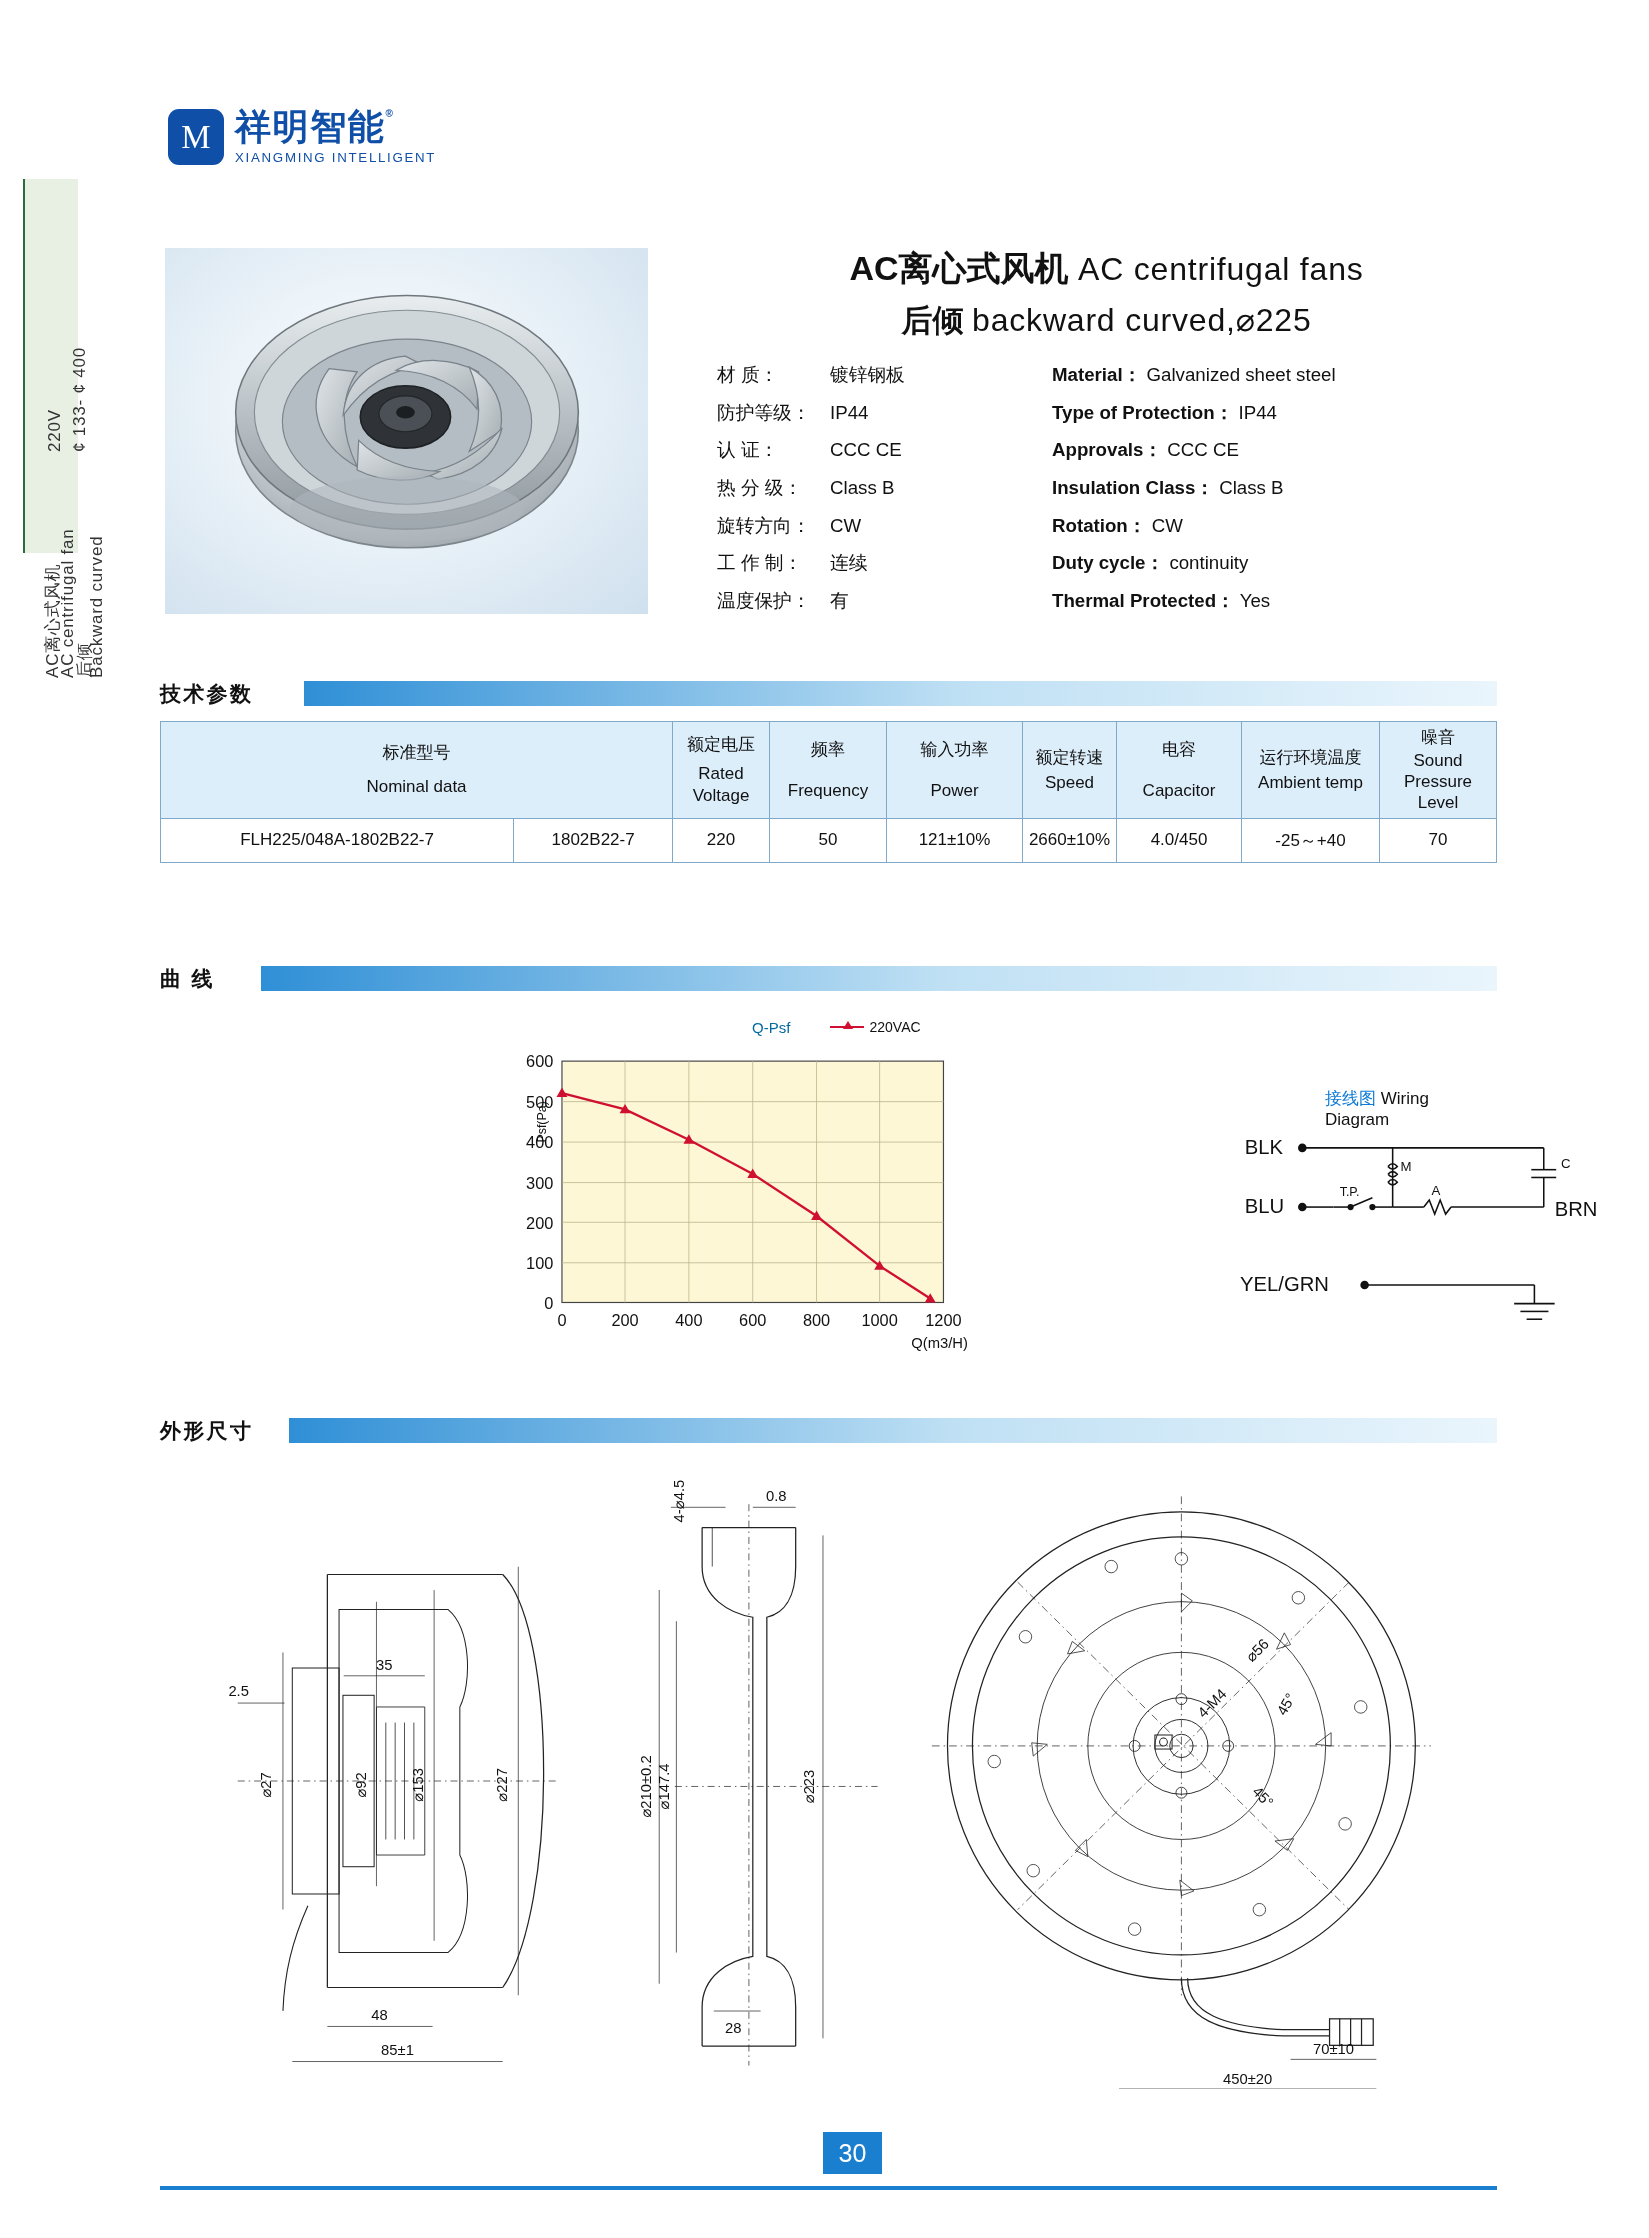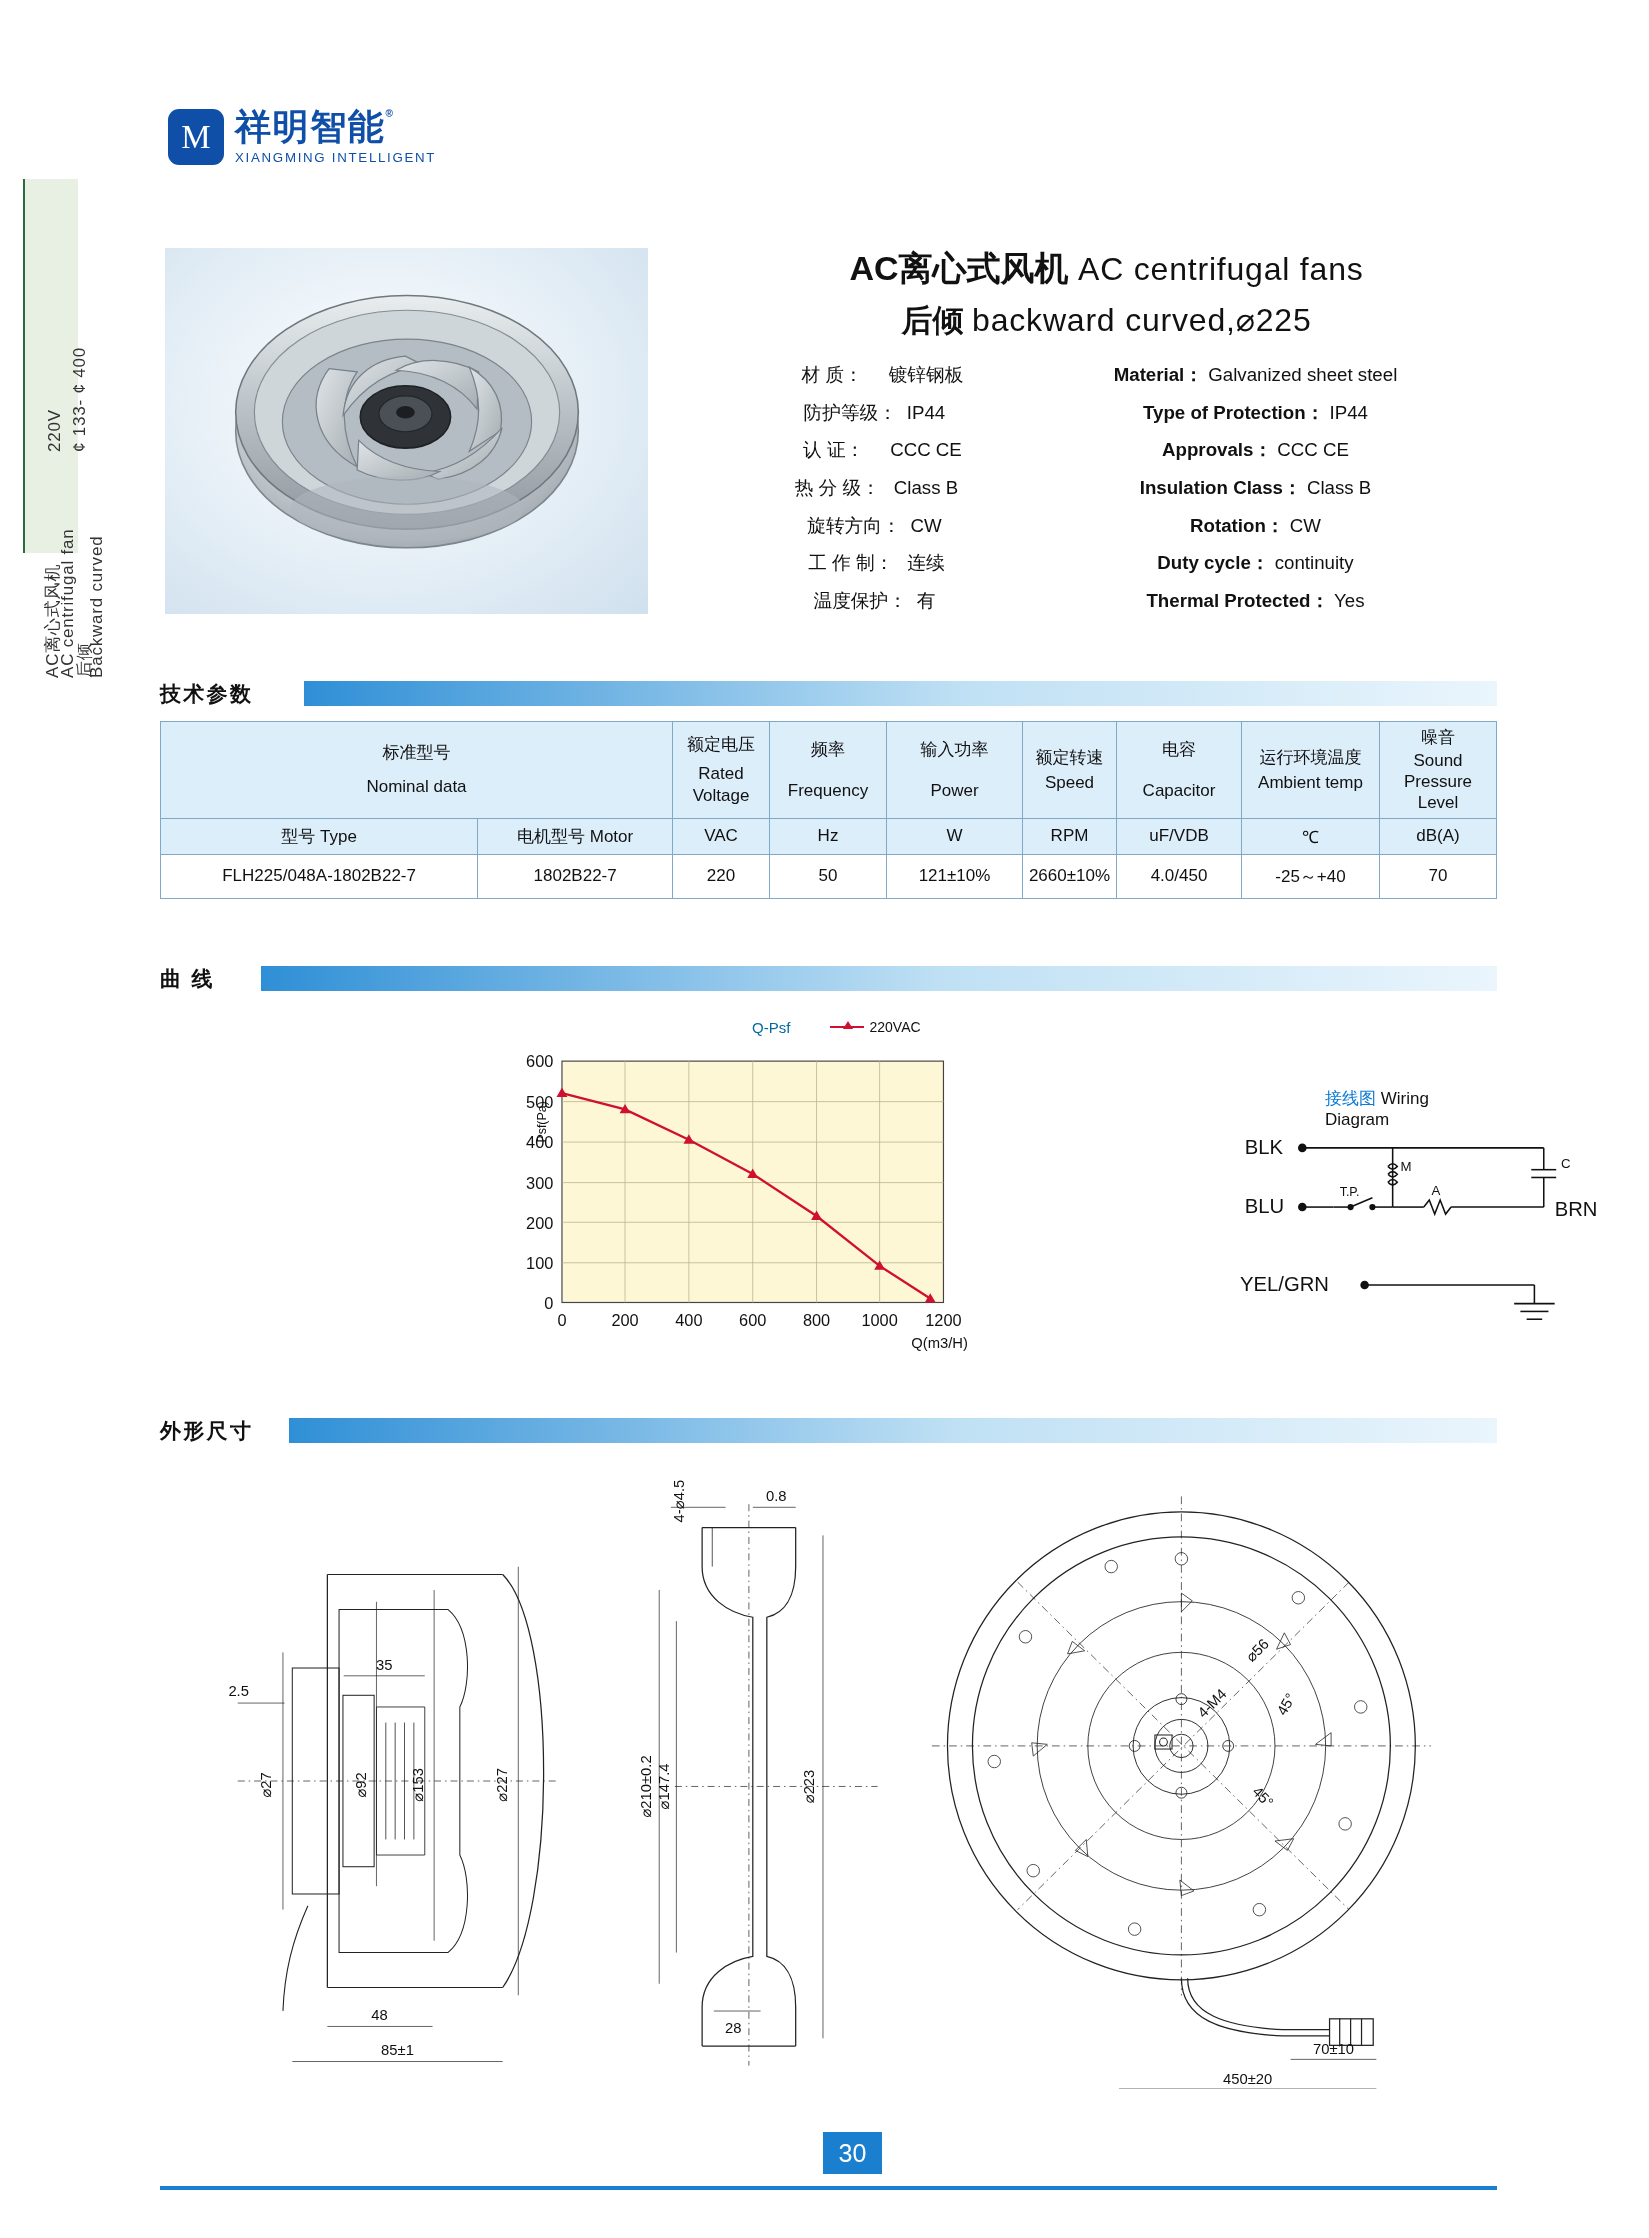--- a/index.html
+++ b/index.html
@@ -58,21 +58,21 @@
   .impeller { position:absolute; left:50%; top:50%; transform:translate(-50%,-50%); }
 
   
   .title-block { position:absolute; left:717px; top:246px; width:779px;text-align:center; }
   .t-line1 { font-size:34px; letter-spacing:0px; color:#111; font-weight:bold; }
   .t-line1 .en { font-weight:normal; font-size:32px; letter-spacing:0.8px; }
   .t-line2 { font-size:31px; color:#111; margin-top:7.8px; font-weight:bold; }
   .t-line2 .en { font-weight:normal; font-size:32px; letter-spacing:0.8px; }
 
   
-  .spec { position:absolute; left:702px; top:362px; width:803px; font-size:18.7px; color:#111;text-align:center; }
+  .spec { position:absolute; left:717px; top:362px; width:803px; font-size:18.7px; color:#111; }
   .spec .row { display:flex; margin-bottom:11.7px; }
   .spec .cn { width:335px; }
   .spec .en { width:437px; }
   .spec .en .lbl { font-weight:bold; }
   .spec .val { font-weight:normal; }
   .sp-cn-label { display:inline-block; width:113px; }
 
   
   .sec-bar { position:absolute; left:160px; width:1337px; height:31px; }
   .sec-bar .label {
@@ -261,31 +261,20 @@
         </td>
         <td style="width:138px">
           <div>运行环境温度</div>
           <div style="margin-top:3.1px">Ambient temp</div>
         </td>
         <td style="width:117px">
           <div>噪音</div>
           <div style="margin-top:1.6px">Sound Pressure Level</div>
         </td>
       </tr>
-      <tr class="head2">
-        <td>型号  Type</td>
-        <td>电机型号  Motor</td>
-        <td>VAC</td>
-        <td>Hz</td>
-        <td>W</td>
-        <td>RPM</td>
-        <td>uF/VDB</td>
-        <td>℃</td>
-        <td>dB(A)</td>
-      </tr>
     </thead>
     <tbody>
       <tr>
         <td>FLH225/048A-1802B22-7</td>
         <td>1802B22-7</td>
         <td>220</td>
         <td>50</td>
         <td>121±10%</td>
         <td>2660±10%</td>
         <td>4.0/450</td>

